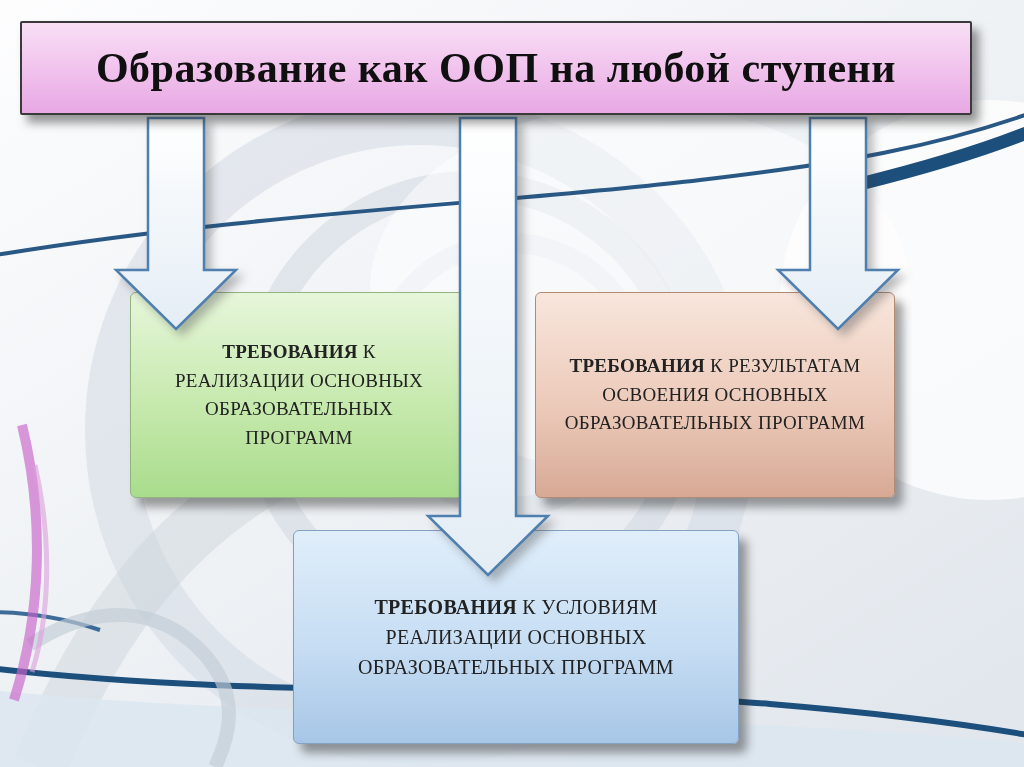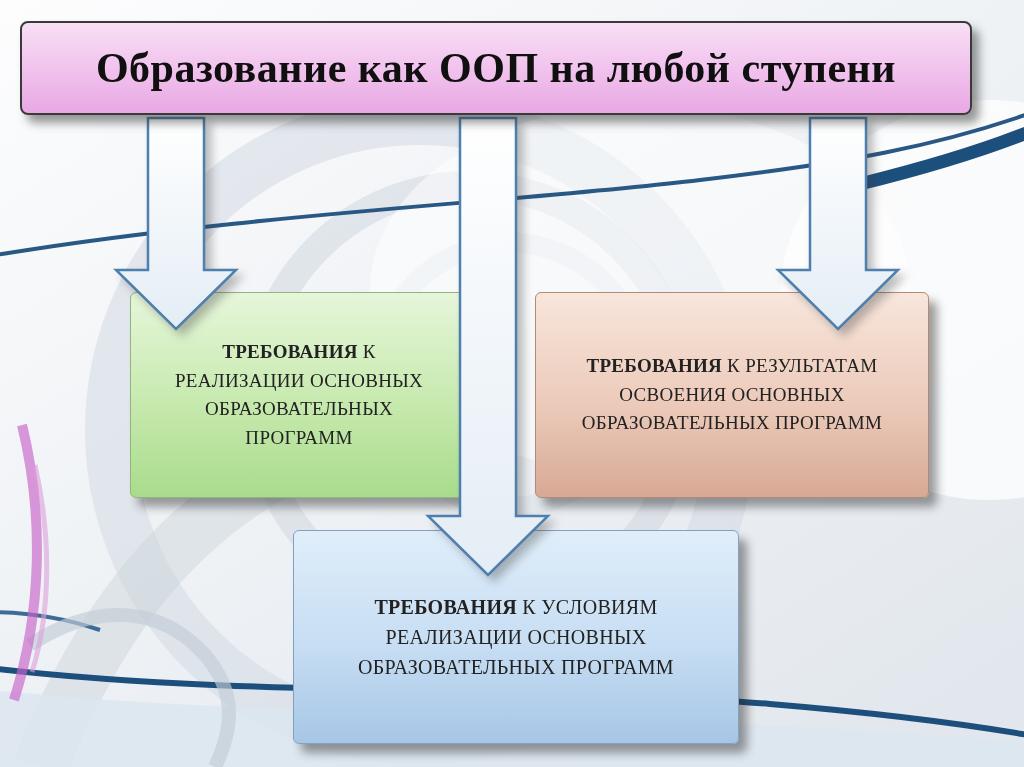--- a/index.html
+++ b/index.html
@@ -11,21 +11,21 @@
   }
   .stage {
     position: relative; width: 1024px; height: 767px; overflow: hidden;
   }
   .bg {
     position: absolute; left: 0; top: 0; width: 1024px; height: 767px; z-index: 0;
   }
   .title-banner {
     position: absolute; left: 20px; top: 21px; width: 952px; height: 94px;
     z-index: 5;
-    border: 2px solid #3a3a3a; border-radius: 8px;
+    border: 2px solid #3a3a3a; border-radius: 2px;
     background: linear-gradient(180deg, #f8dff5 0%, #f2c6ee 45%, #e8a8e4 100%);
     box-shadow: 7px 8px 10px rgba(50,50,50,.5);
     display: flex; align-items: center; justify-content: center;
   }
   .title-banner span {
     font-size: 42px; font-weight: bold; color: #101010; letter-spacing: .5px;
     white-space: nowrap;
   }
   .arrow {
     position: absolute; z-index: 4;
@@ -42,21 +42,21 @@
     color: #222222; font-size: 19px; line-height: 1.5; letter-spacing: .3px;
   }
   .box p { margin: 0; }
   .box .lead { font-weight: bold; }
   .box-structure {
     left: 130px; top: 292px; width: 338px; height: 206px; padding: 10px 28px;
     background: linear-gradient(180deg, #e6f6da 0%, #c6e9ad 55%, #a9dc8c 100%);
     border: 1px solid #93b37f;
   }
   .box-results {
-    left: 535px; top: 292px; width: 394px; height: 206px; padding: 10px 28px;
+    left: 535px; top: 292px; width: 360px; height: 206px; padding: 10px 28px;
     background: linear-gradient(180deg, #f8e6dc 0%, #eccaba 55%, #d7a995 100%);
     border: 1px solid #b18b76;
   }
   .box-conditions {
     left: 277px; top: 530px; width: 446px; height: 214px; padding: 10px 38px;
     font-size: 20px;
     background: linear-gradient(180deg, #e0eefa 0%, #c6ddf3 55%, #a7c6e6 100%);
     border: 1px solid #83a2c3;
     margin-left: 16px;
   }

